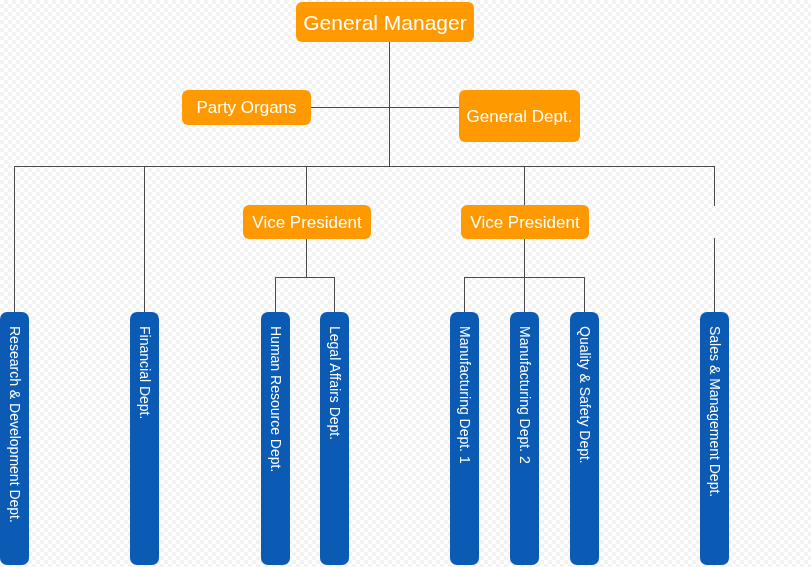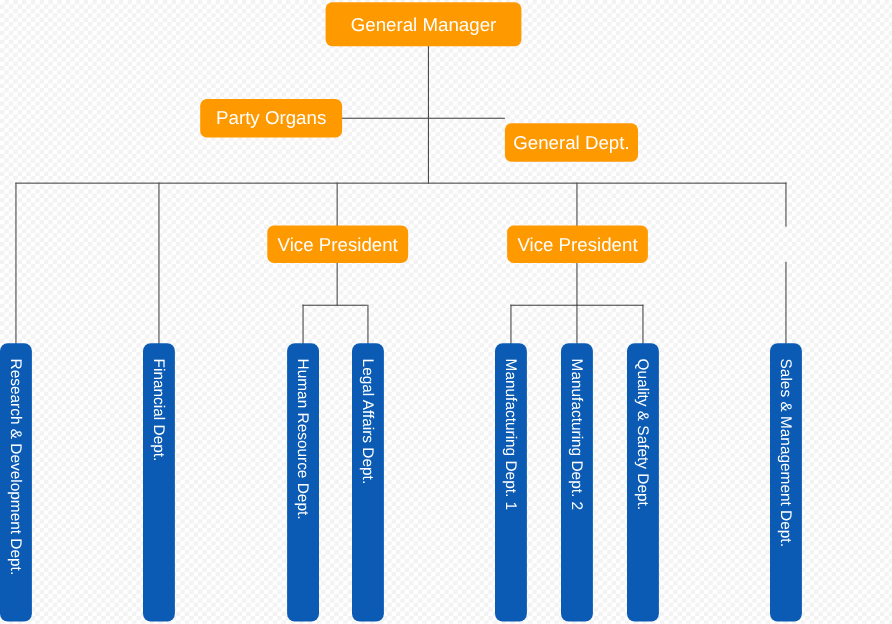--- a/index.html
+++ b/index.html
@@ -30,21 +30,21 @@
     display:flex;
     align-items:center;
     justify-content:center;
     font-size:17px;
     line-height:1;
     white-space:nowrap;
     box-sizing:border-box;
     padding:0 14px;
     z-index:5;
   }
-  .node-orange.gm{font-size:17px;}
+  .node-orange.gm{font-size:21px;}
 
   
   .node-blue{
     position:absolute;
     background:#0b5bb5;
     color:#ffffff;
     border-radius:7px;
     box-sizing:border-box;
     z-index:5;
     overflow:hidden;
@@ -91,21 +91,21 @@
   <div class="line v" style="left:714px;top:238px;height:75px;"></div>
 
   <div class="node-orange gm" style="left:296px;top:2px;width:178px;height:40px;">
     <span>General Manager</span>
   </div>
 
   <div class="node-orange" style="left:182px;top:90px;width:129px;height:35px;">
     <span>Party Organs</span>
   </div>
 
-  <div class="node-orange" style="left:459px;top:90px;width:121px;height:35px;margin-top:22px;">
+  <div class="node-orange" style="left:459px;top:90px;width:121px;height:52px;">
     <span>General Dept.</span>
   </div>
 
   <div class="node-orange" style="left:243px;top:205px;width:128px;height:34px;">
     <span>Vice President</span>
   </div>
 
   <div class="node-orange" style="left:461px;top:205px;width:128px;height:34px;">
     <span>Vice President</span>
   </div>

